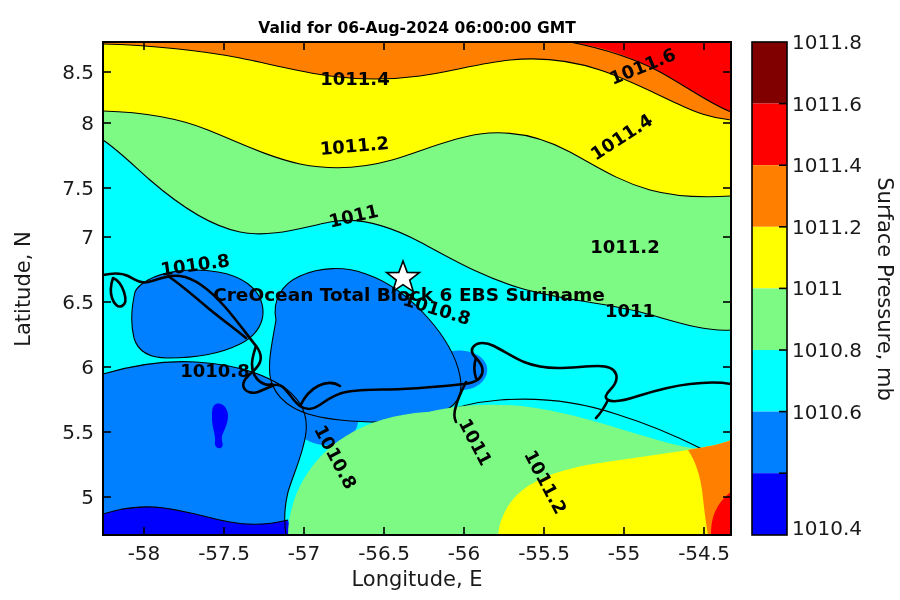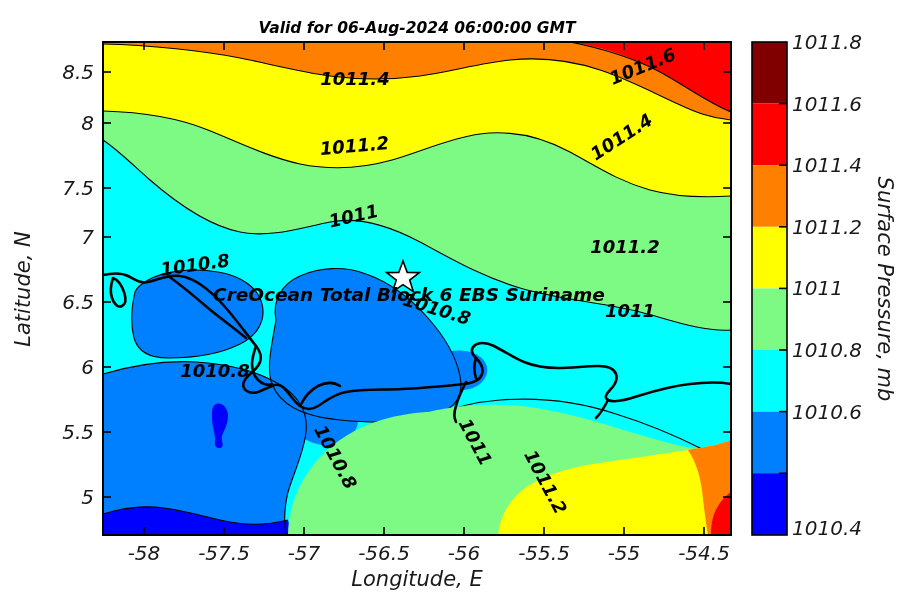--- a/index.html
+++ b/index.html
@@ -11,21 +11,20 @@
     width: 900px;
     height: 600px;
     overflow: hidden;
     font-family: "DejaVu Sans", sans-serif;
   }
   #figure {
     position: relative;
     width: 900px;
     height: 600px;
     background: #ffffff;
-    font-style: italic;
   }
   svg {
     display: block;
   }
   .tick-label {
     font-family: "DejaVu Sans", sans-serif;
     font-size: 20px;
     fill: #1a1a1a;
   }
   .axis-title {

